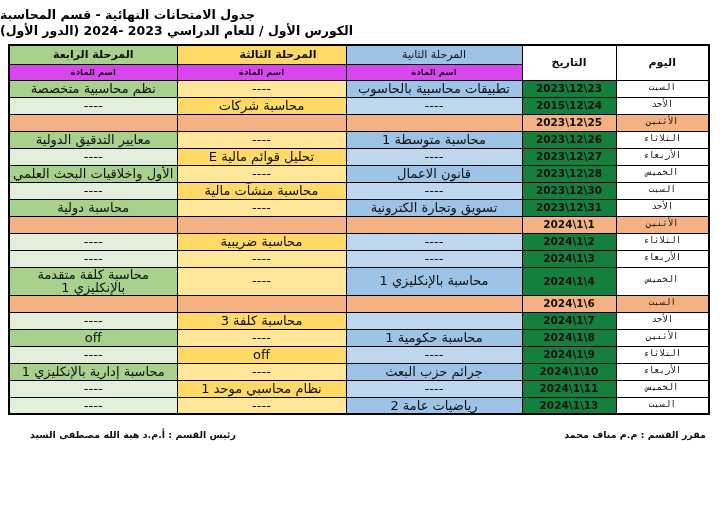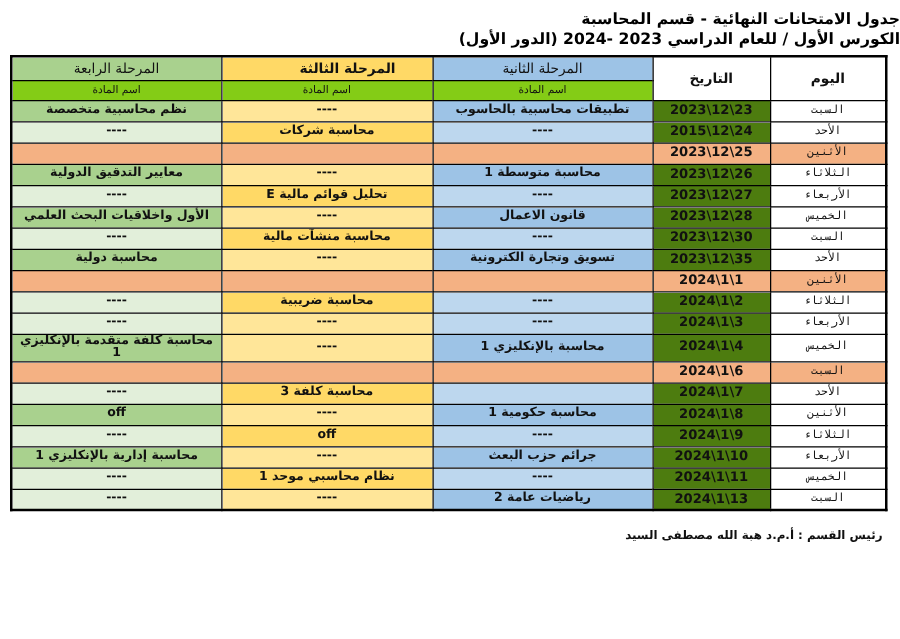--- a/index.html
+++ b/index.html
@@ -10,21 +10,21 @@
     font-family: "DejaVu Sans", sans-serif;
     color: #111;
     overflow: hidden;
   }
   .page {
     position: relative;
     width: 720px; height: 511px;
     direction: rtl;
     background: #fff;
   }
-  .titles { text-align: right; padding-top: 7px; margin-left: 44px; }
+  .titles { text-align: left; padding-top: 7px; }
   .title-line {
     font-weight: bold;
     font-size: 12.5px;
     line-height: 16px;
     color: #000;
   }
   table.schedule {
     border-collapse: collapse;
     table-layout: fixed;
     width: 700px;
@@ -39,25 +39,25 @@
     padding: 0 2px;
     overflow: hidden;
     line-height: 1.05;
   }
   .schedule thead tr.stage-row { height: 19px; }
   .schedule thead tr.sub-row { height: 16px; }
   .schedule tbody tr { height: 17px; }
   th.h-plain { background: #fff; font-size: 11px; font-weight: bold; }
   th.h-s2 { background: var(--s2); font-size: 11px; font-weight: normal; }
   th.h-s3 { background: var(--s3); font-size: 11px; font-weight: bold; padding-left: 35px; }
-  th.h-s4 { background: var(--s4); font-size: 11px; font-weight: normal; }
-  th.subhead { background: #84cc16; font-size: 8.5px; font-weight: normal; }
+  th.h-s4 { background: var(--s4); font-size: 11px; font-weight: bold; }
+  th.subhead { background: #d946ef; font-size: 8.5px; font-weight: bold; }
   td.day-cell   { background: #fff; font-size: 9px; font-weight: normal; font-family: Liberation Mono, monospace; }
-  td.date-cell  { background: #4d7c0f; font-size: 10.5px; font-weight: bold; }
-  td.subj { font-size: 10px; font-weight: bold; }
+  td.date-cell  { background: #15803d; font-size: 10.5px; font-weight: bold; }
+  td.subj { font-size: 13px; font-weight: normal; }
   td.c-s2-strong { background: var(--s2); }
   td.c-s2-light  { background: var(--s2l); }
   td.c-s3-strong { background: var(--s3); }
   td.c-s3-light  { background: var(--s3l); }
   td.c-s4-strong { background: var(--s4); }
   td.c-s4-light  { background: var(--s4l); }
   tr.holiday td { background: var(--hol) !important; }
   .footer {
     display: flex;
     justify-content: space-between;
@@ -144,21 +144,21 @@
         </tr>
         <tr>
           <td class="day-cell">السبت</td>
           <td class="date-cell">30\12\2023</td>
           <td class="subj c-s2-light">----</td>
           <td class="subj c-s3-strong">محاسبة منشآت مالية</td>
           <td class="subj c-s4-light">----</td>
         </tr>
         <tr>
           <td class="day-cell">الأحد</td>
-          <td class="date-cell">35\12\2023</td>
+          <td class="date-cell">31\12\2023</td>
           <td class="subj c-s2-strong">تسويق وتجارة الكترونية</td>
           <td class="subj c-s3-light">----</td>
           <td class="subj c-s4-strong">محاسبة دولية</td>
         </tr>
         <tr class="holiday">
           <td class="day-cell">الأثنين</td>
           <td class="date-cell">1\1\2024</td>
           <td class="subj"></td>
           <td class="subj"></td>
           <td class="subj"></td>
@@ -230,16 +230,17 @@
           <td class="day-cell">السبت</td>
           <td class="date-cell">13\1\2024</td>
           <td class="subj c-s2-strong">رياضيات عامة 2</td>
           <td class="subj c-s3-light">----</td>
           <td class="subj c-s4-light">----</td>
         </tr>
       </tbody>
   </table>
 
   <div class="footer">
+    <span>مقرر القسم : م.م مناف محمد</span>
     <span>رئيس القسم : أ.م.د هبة الله مصطفى السيد</span>
   </div>
 
 </div>
 
 </body></html>

